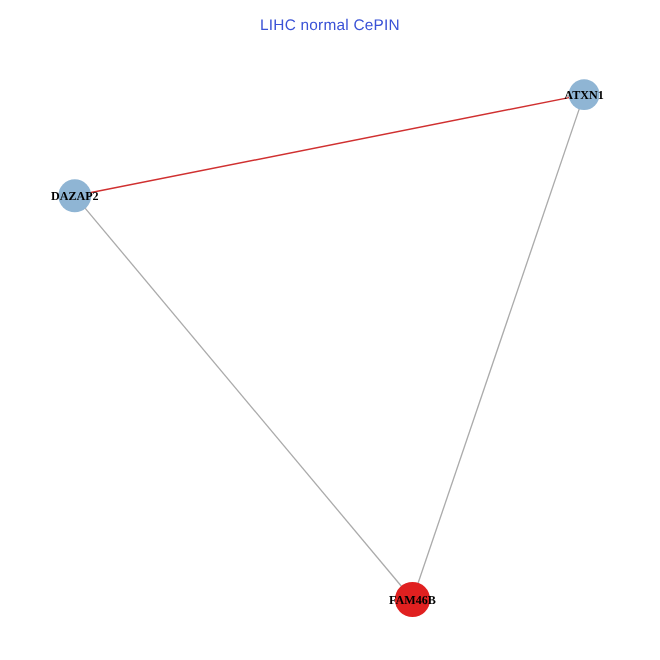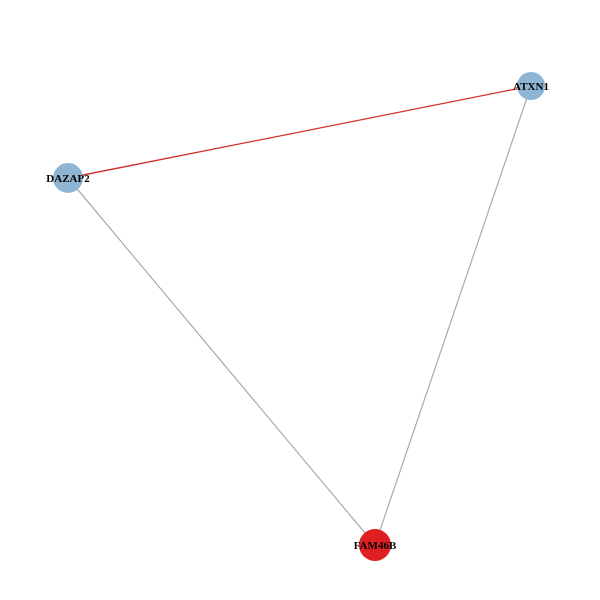--- a/index.html
+++ b/index.html
@@ -35,20 +35,21 @@
     #graph text {
       font-family: "Liberation Serif", serif;
       font-weight: bold;
       font-size: 11px;
     }
   </style>
 </head>
 <body>
 
 <div id="canvas">
+  <div class="plot-title" style="color: rgb(58, 82, 214);">LIHC normal CePIN</div>
   <svg id="graph" width="600" height="600" viewBox="0 0 600 600">
       <line x1="68" y1="178" x2="531" y2="86" stroke="#D03030" stroke-width="1.3"></line>
       <line x1="68" y1="178" x2="375" y2="545" stroke="#ABABAB" stroke-width="1.2"></line>
       <line x1="531" y1="86" x2="375" y2="545" stroke="#ABABAB" stroke-width="1.2"></line>
       <circle cx="531" cy="86" r="14" fill="#8FB5D4"></circle>
       <text x="531" y="90" text-anchor="middle" fill="#000000">ATXN1</text>
       <circle cx="68" cy="178" r="15" fill="#8FB5D4"></circle>
       <text x="68" y="182" text-anchor="middle" fill="#000000">DAZAP2</text>
       <circle cx="375" cy="545" r="16" fill="#E02020"></circle>
       <text x="375" y="549" text-anchor="middle" fill="#000000">FAM46B</text>

